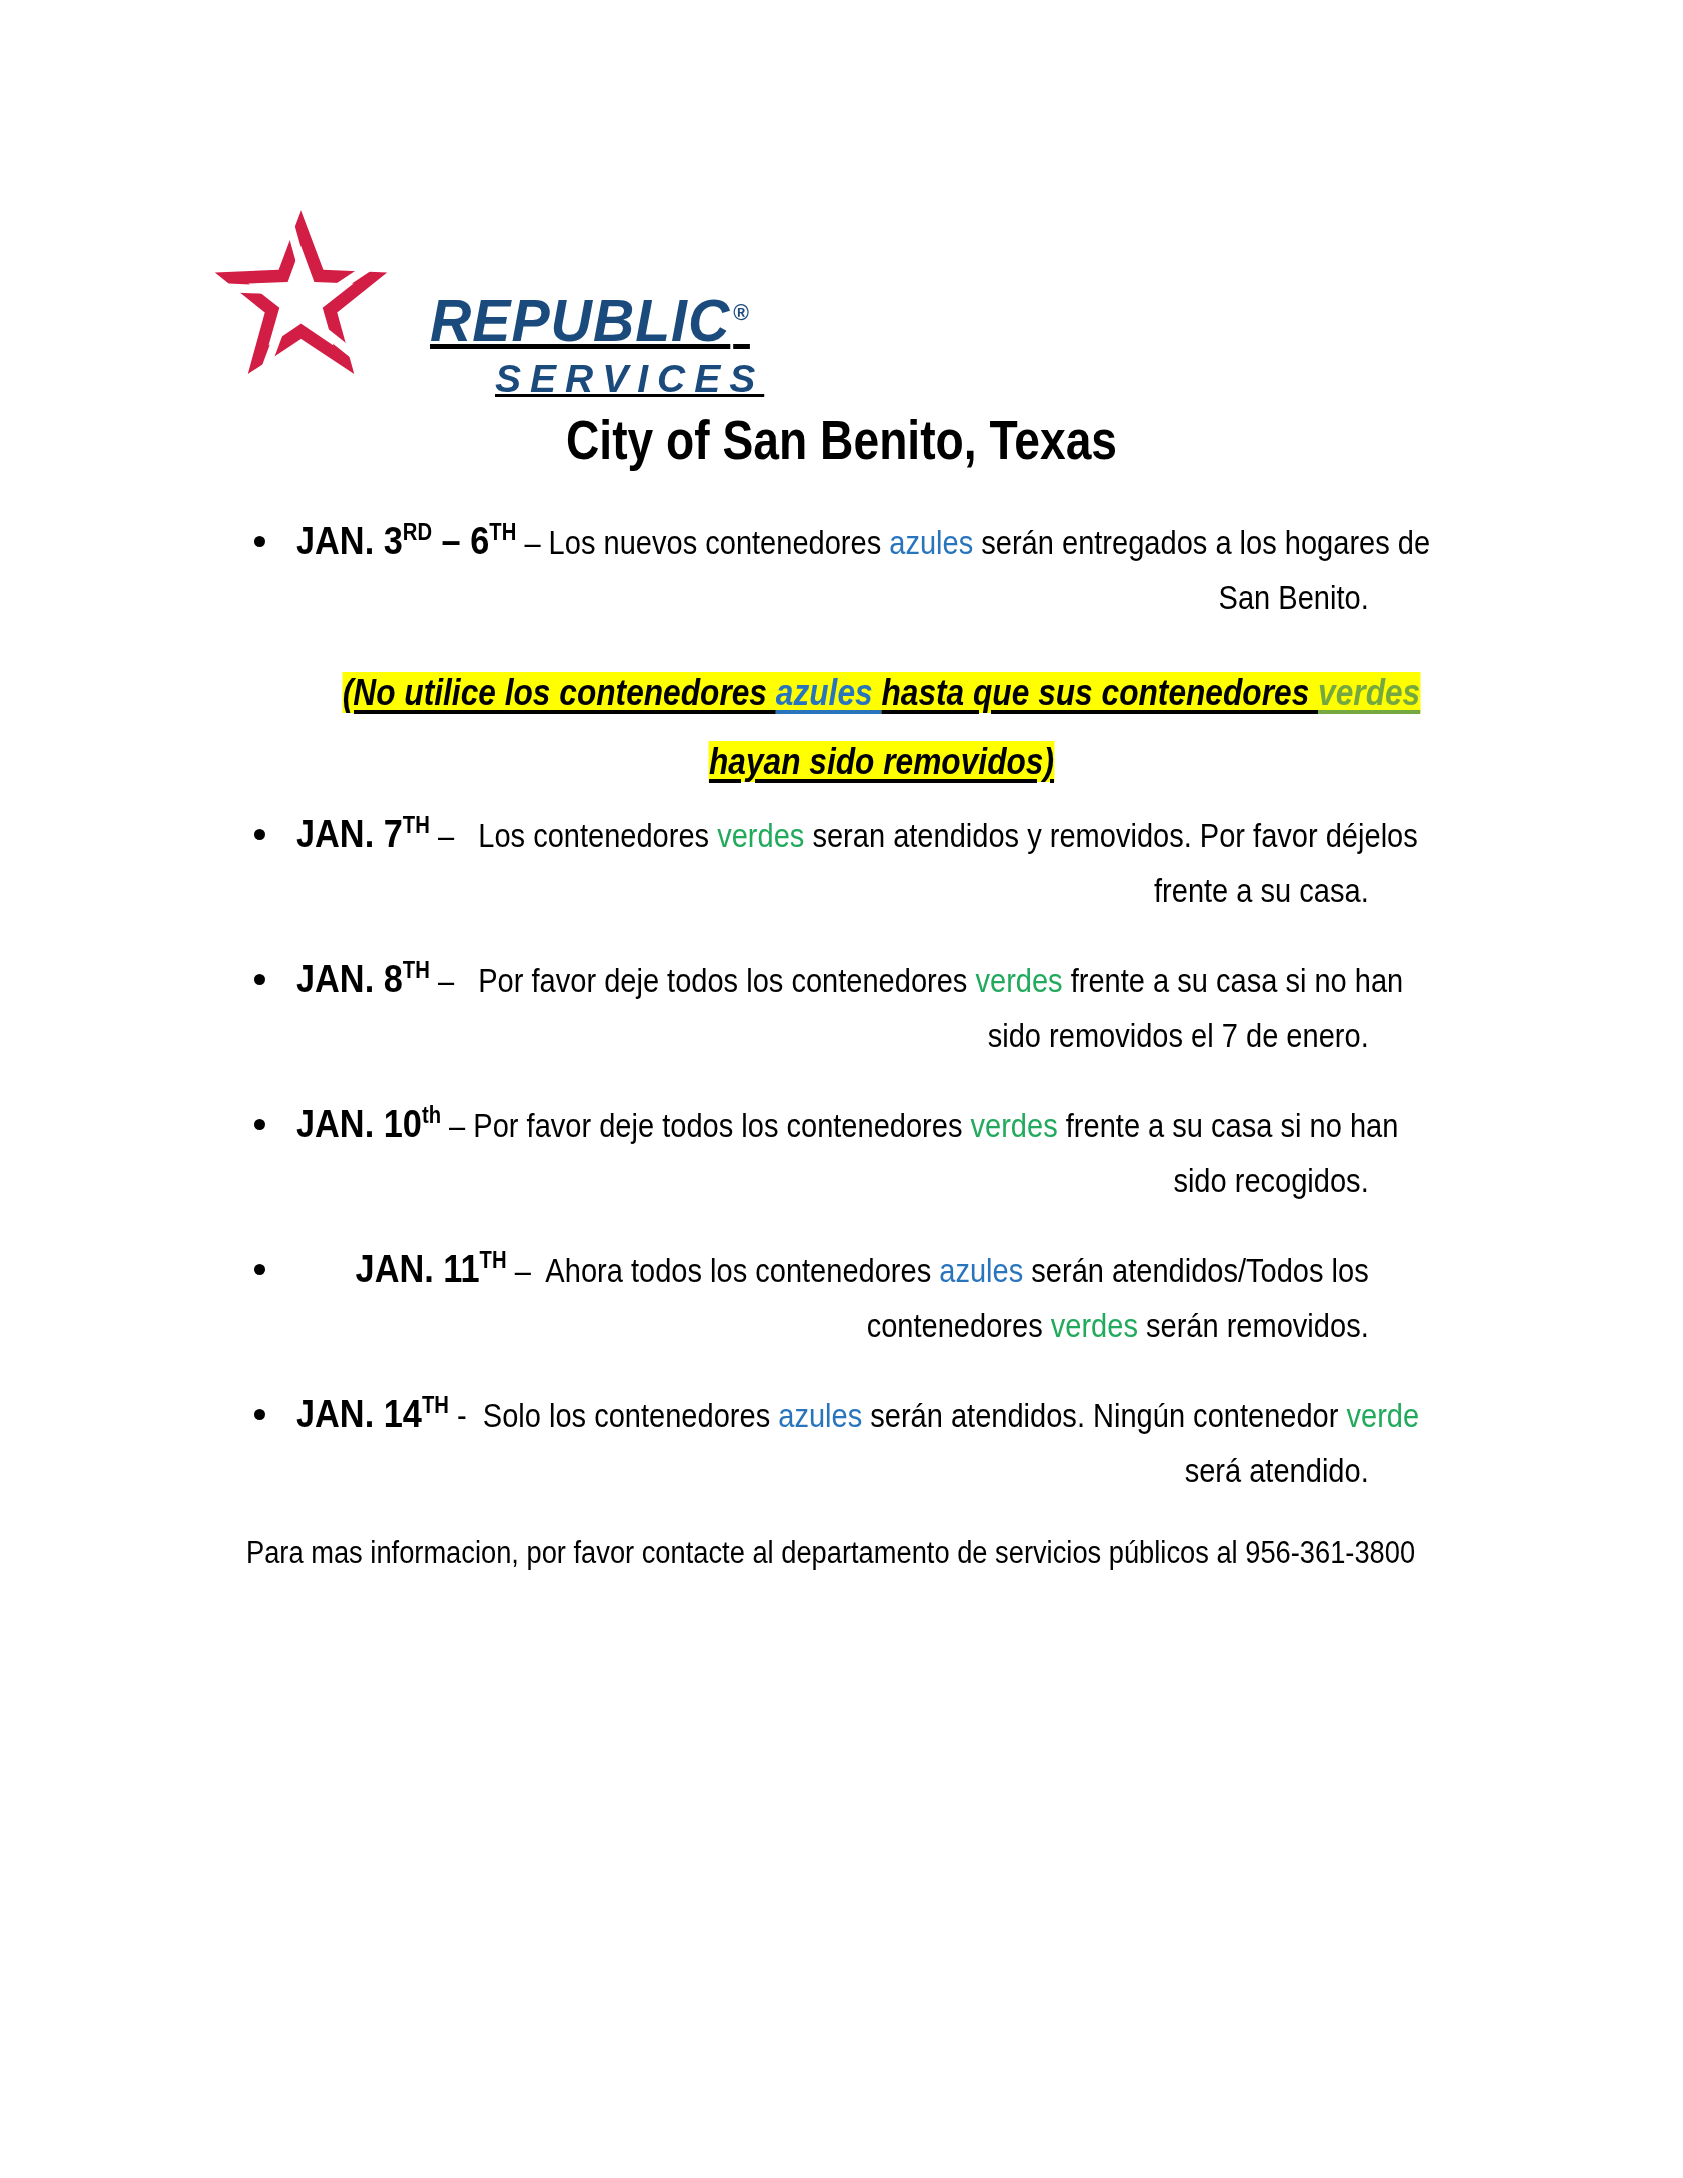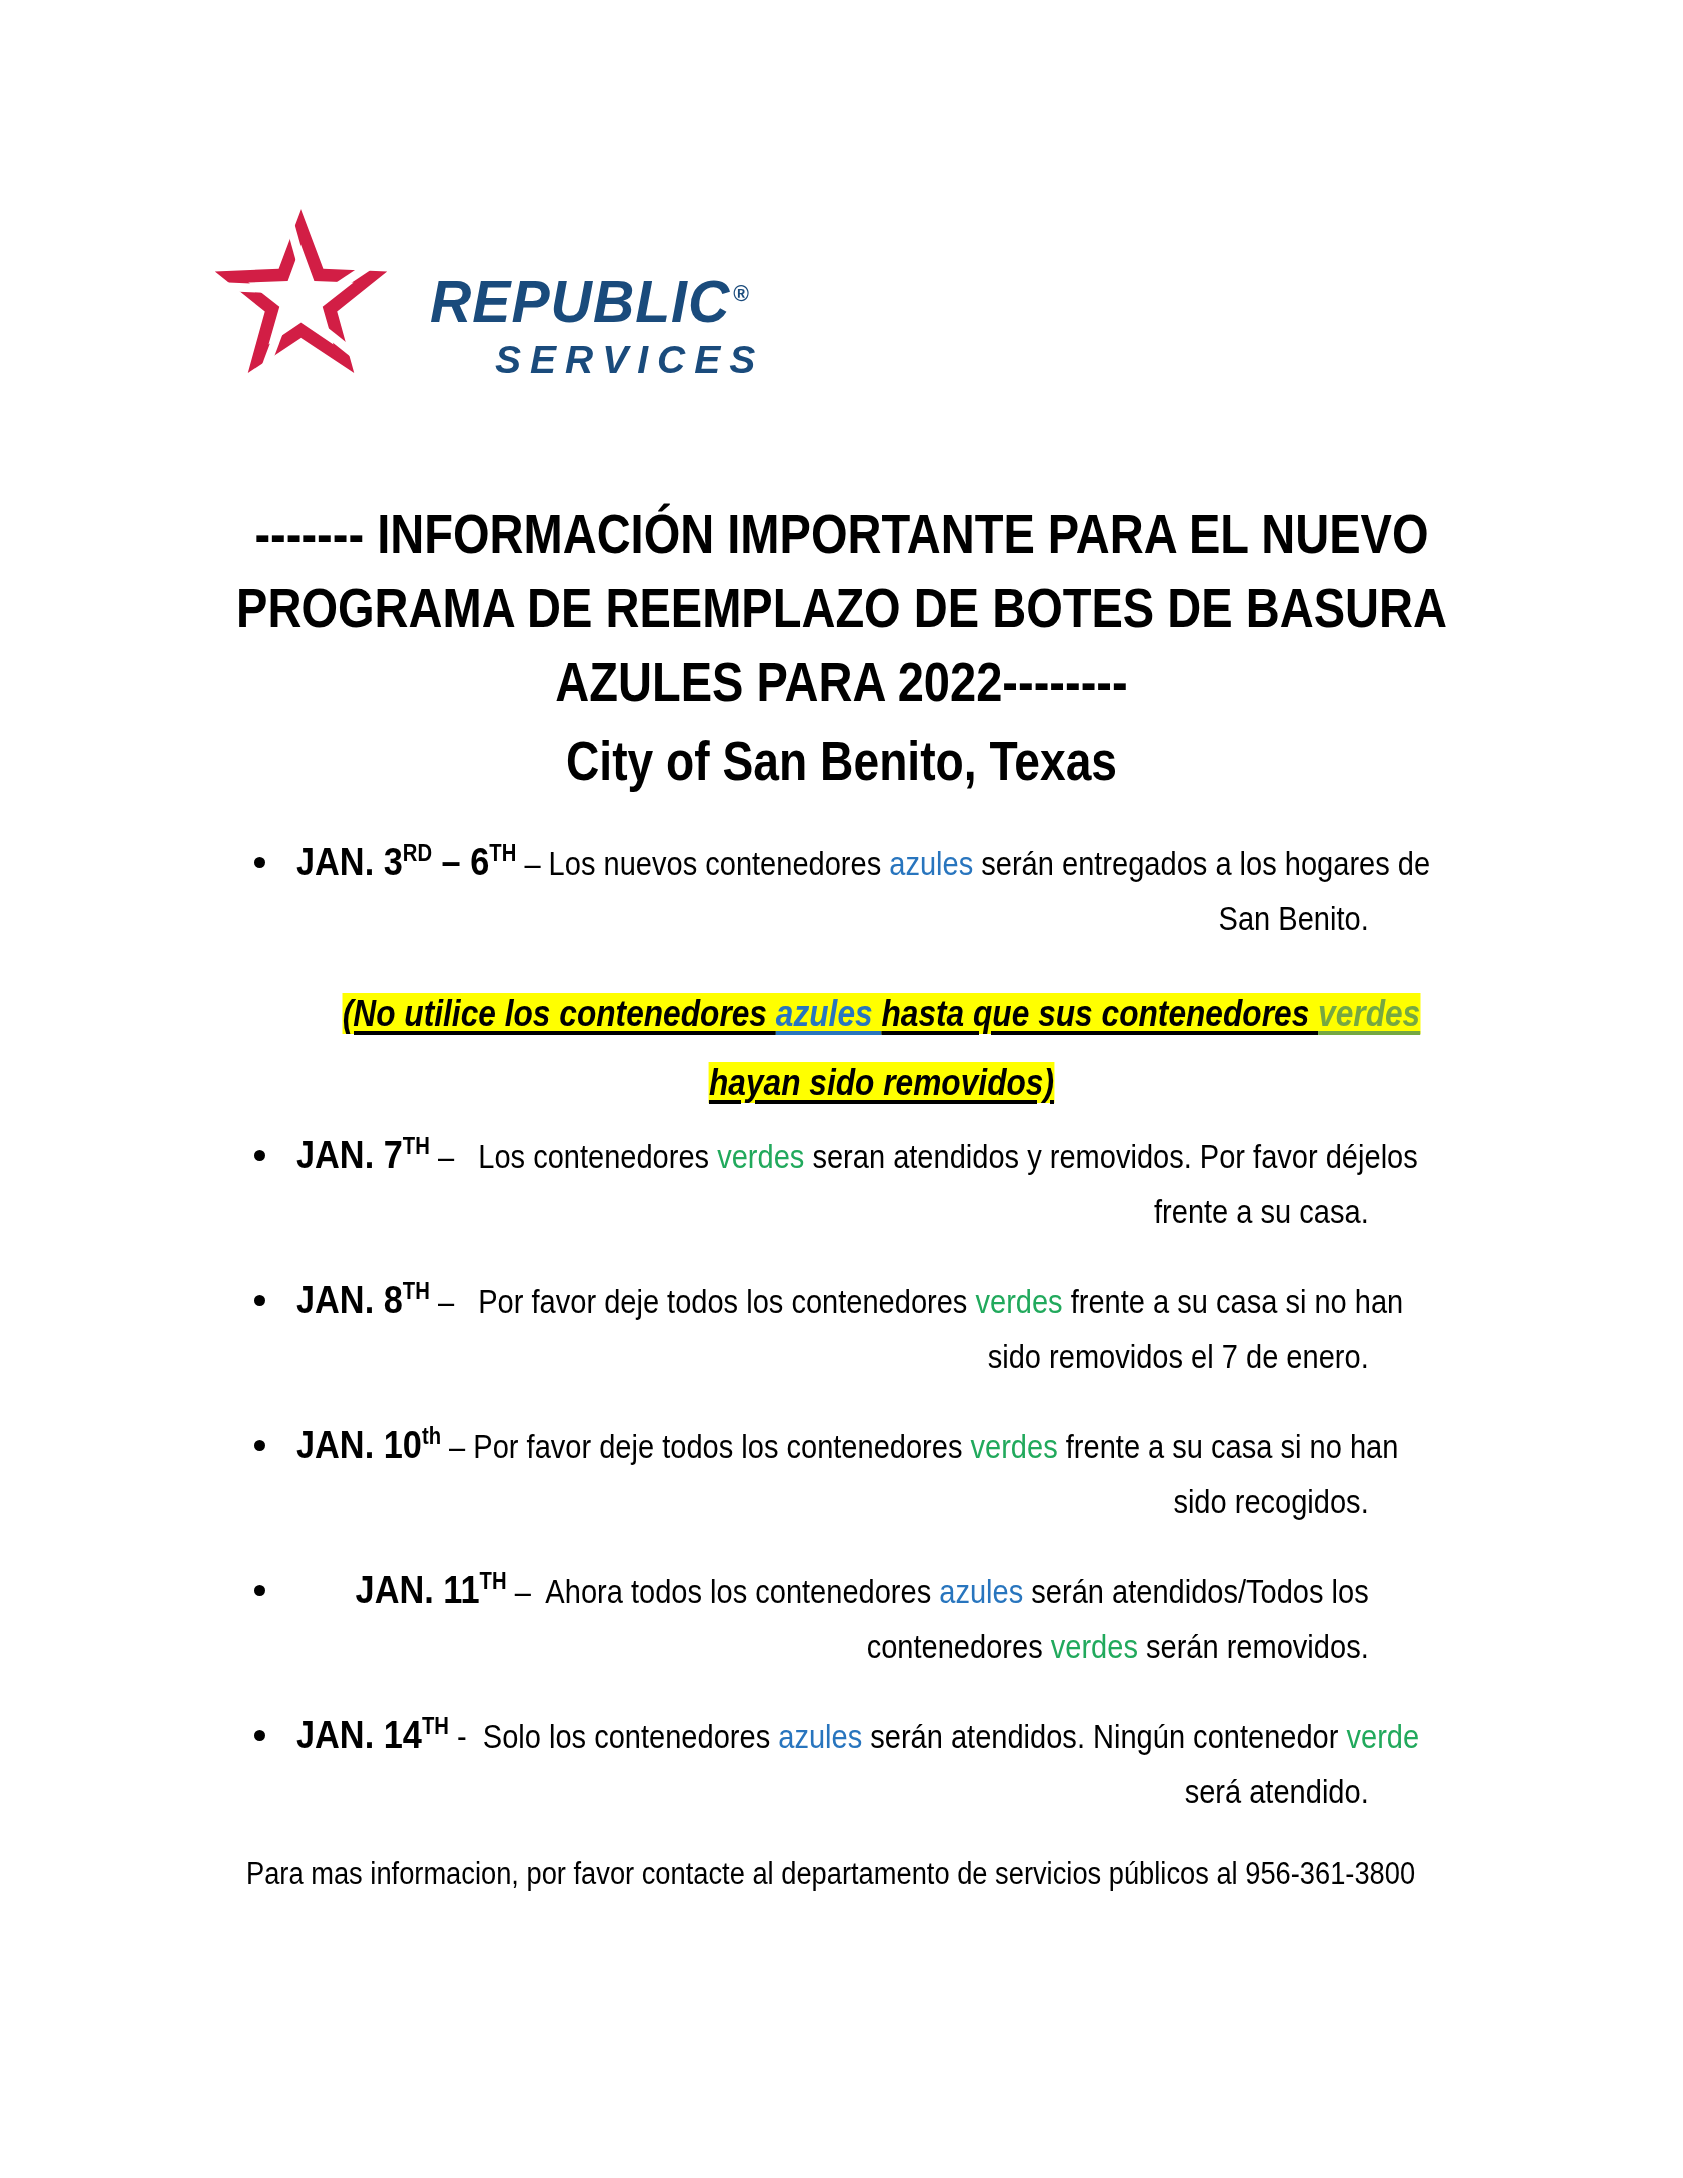--- a/index.html
+++ b/index.html
@@ -4,21 +4,21 @@
 <style>
   html,body{margin:0;padding:0;}
   body{
     width:1683px;height:2178px;background:#ffffff;color:#000;
     font-family:"Liberation Sans", sans-serif;
     -webkit-font-smoothing:antialiased;
   }
   .page{position:relative;width:1683px;height:2178px;overflow:hidden;background:#fff;}
 
   
-  .logo{display:flex;align-items:center;margin:186px 4px 0 196px;height:212px;}
+  .logo{display:flex;align-items:flex-end;margin:186px 4px 0 196px;height:212px;text-decoration:underline;}
   .logo svg{display:block;}
   .wordmark{margin-left:24px;padding-top:67px;font-style:italic;font-weight:bold;
             color:var(--logo-blue,#1A4B7C);}
   .brand{font-size:59px;line-height:1;letter-spacing:1px;white-space:nowrap;
          transform:scaleX(0.97);transform-origin:0 50%;}
   .reg{font-size:22px;vertical-align:super;font-style:normal;margin-left:3px;}
   .brand-sub{font-size:39px;line-height:1;letter-spacing:9px;margin:8px 0 0 65px;white-space:nowrap;}
 
   
   .title{margin-top:99px;text-align:center;font-weight:bold;font-size:56px;line-height:74px;}
@@ -63,25 +63,20 @@
         <line x1="99" y1="41" x2="109" y2="77" transform="rotate(216 110 118)"></line>
         <line x1="99" y1="41" x2="109" y2="77" transform="rotate(288 110 118)"></line>
       </g>
     </svg>
     <div class="wordmark">
       <div class="brand"><span>REPUBLIC</span><span class="reg">®</span></div>
       <div class="brand-sub">SERVICES</div>
     </div>
   </div>
 
-  <div class="title">
-    <div class="tline">------- INFORMACIÓN IMPORTANTE PARA EL NUEVO</div>
-    <div class="tline">PROGRAMA DE REEMPLAZO DE BOTES DE BASURA</div>
-    <div class="tline">AZULES PARA 2022--------</div>
-  </div>
 
   <div class="subtitle">City of San Benito, Texas</div>
 
   <div class="content" id="blist">
       <div class="brow">
         <span class="marker">
           <span class="dot"></span>
         </span>
         <div class="btext">
           <div class="line"><span class="blabel"><span>JAN. 3</span><span class="sup">RD</span><span> – 6</span><span class="sup">TH</span></span><span class="bsep"> – </span><span class="tseg">Los nuevos contenedores </span><span class="cword" style="color: rgb(40, 117, 190);">azules</span><span class="tseg"> serán entregados a los hogares de</span></div>

